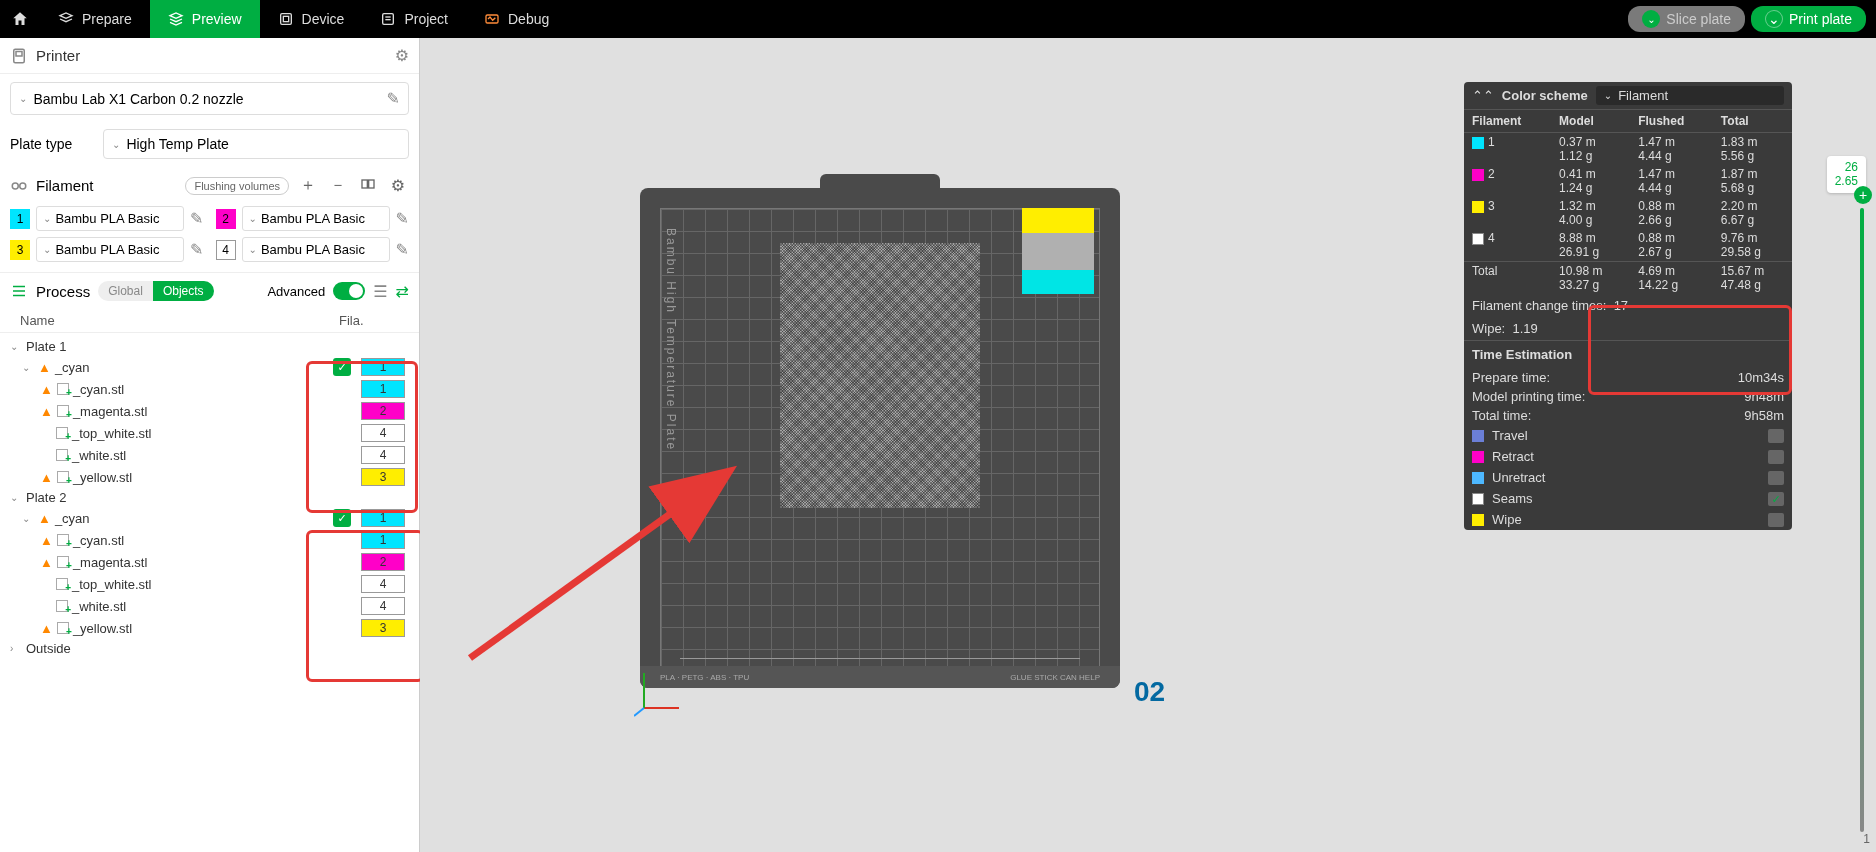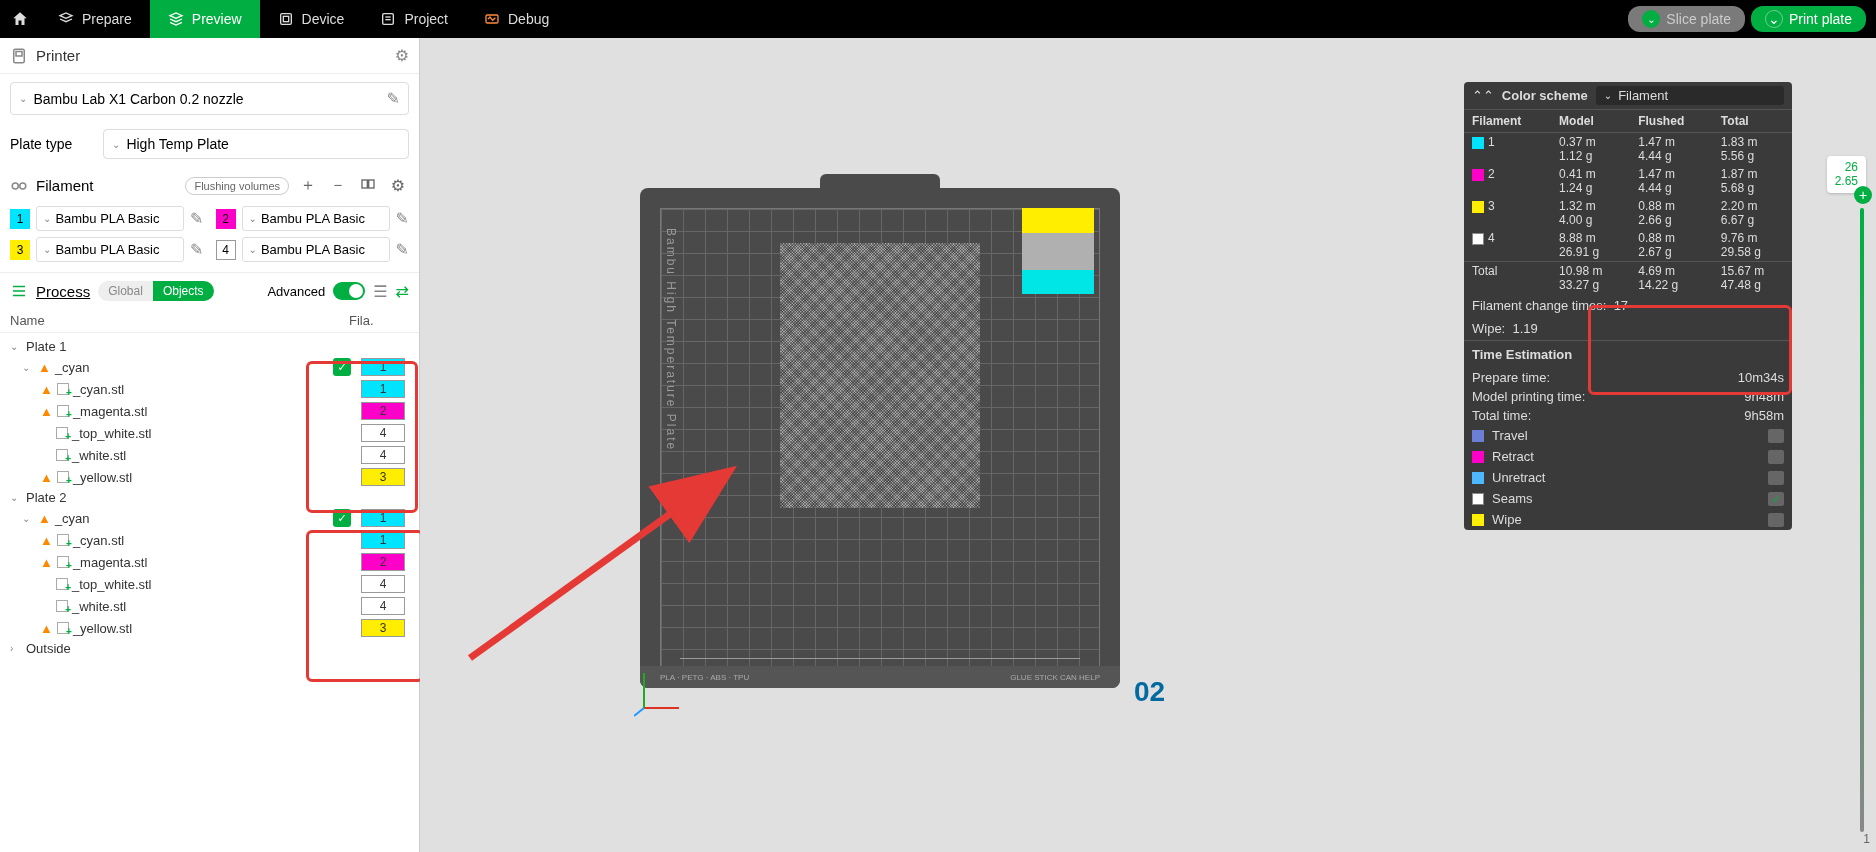--- a/index.html
+++ b/index.html
@@ -34,30 +34,30 @@
 .filament-header .pill { border: 1px solid #ccc; border-radius: 10px; padding: 2px 8px; font-size: 11px; color: #666; }
 .filament-header .icon-btn { width: 22px; text-align: center; color: #666; cursor: pointer; }
 
 .filament-grid { display: grid; grid-template-columns: 1fr 1fr; gap: 6px 12px; padding: 4px 10px 10px; }
 .fil-item { display: flex; align-items: center; gap: 6px; }
 .fil-item .swatch { width: 20px; height: 20px; display: flex; align-items: center; justify-content: center; font-size: 12px; color: #000;}
 .fil-item .sel { flex: 1; display: flex; align-items: center; gap: 4px; font-size: 13px; padding: 4px 6px; border: 1px solid #ddd; border-radius: 3px;}
 .fil-item .edit { color: #888; cursor: pointer; }
 
 .process-header { display: flex; align-items: center; padding: 8px 10px; gap: 8px; border-top: 1px solid #eee;}
-.process-header .title { font-size: 15px; text-decoration: underline; }
+.process-header .title { font-size: 15px; }
 .process-header .toggle-group { display: flex; border-radius: 12px; overflow: hidden; font-size: 12px; }
 .process-header .toggle-group .opt { padding: 3px 10px; background: #eee; color: #888;}
 .process-header .toggle-group .opt.active { background: #00ae42; color: #fff; }
 .process-header .spacer { flex: 1; }
 .process-header .adv { font-size: 13px; }
 .process-header .switch { width: 32px; height: 18px; background: #00ae42; border-radius: 10px; position: relative; }
 .process-header .switch::after { content:''; position:absolute; right:2px; top:2px; width:14px; height:14px; background:#fff; border-radius:50%; }
 
-.tree-header { display: flex; padding: 4px 10px; font-size: 13px; color: #555; border-bottom: 1px solid #eee; }
+.tree-header { display: flex; padding: 4px 20px; font-size: 13px; color: #555; border-bottom: 1px solid #eee; }
 .tree-header .name { flex: 1; }
 .tree-header .fila { width: 60px; }
 
 .tree { font-size: 13px; color: #333; padding: 4px 4px; }
 .tree .row { display: flex; align-items: center; padding: 2px 6px; gap: 4px; }
 .tree .row .chev { width: 12px; color: #888; font-size: 10px;}
 .tree .row .warn { color: #ff8800; }
 .tree .row .name { flex: 1; }
 .tree .row .chk { width: 18px; height: 18px; background: #00ae42; border-radius: 3px; display: flex; align-items: center; justify-content: center; color:#fff; font-size:11px; margin-right:6px;}
 .tree .row .fil-badge { width: 44px; height: 18px; border: 1px solid #999; display: flex; align-items: center; justify-content: center; font-size: 12px; margin-right: 4px;}

